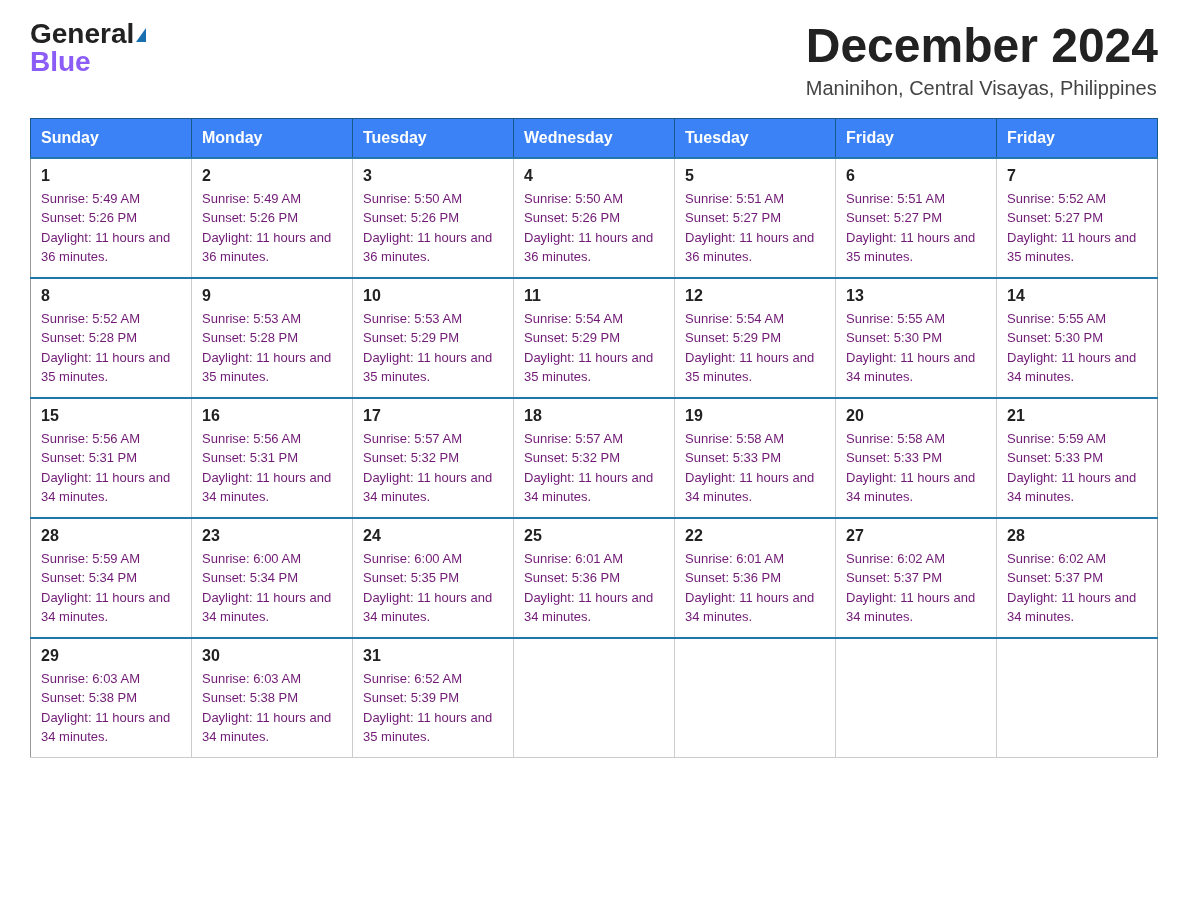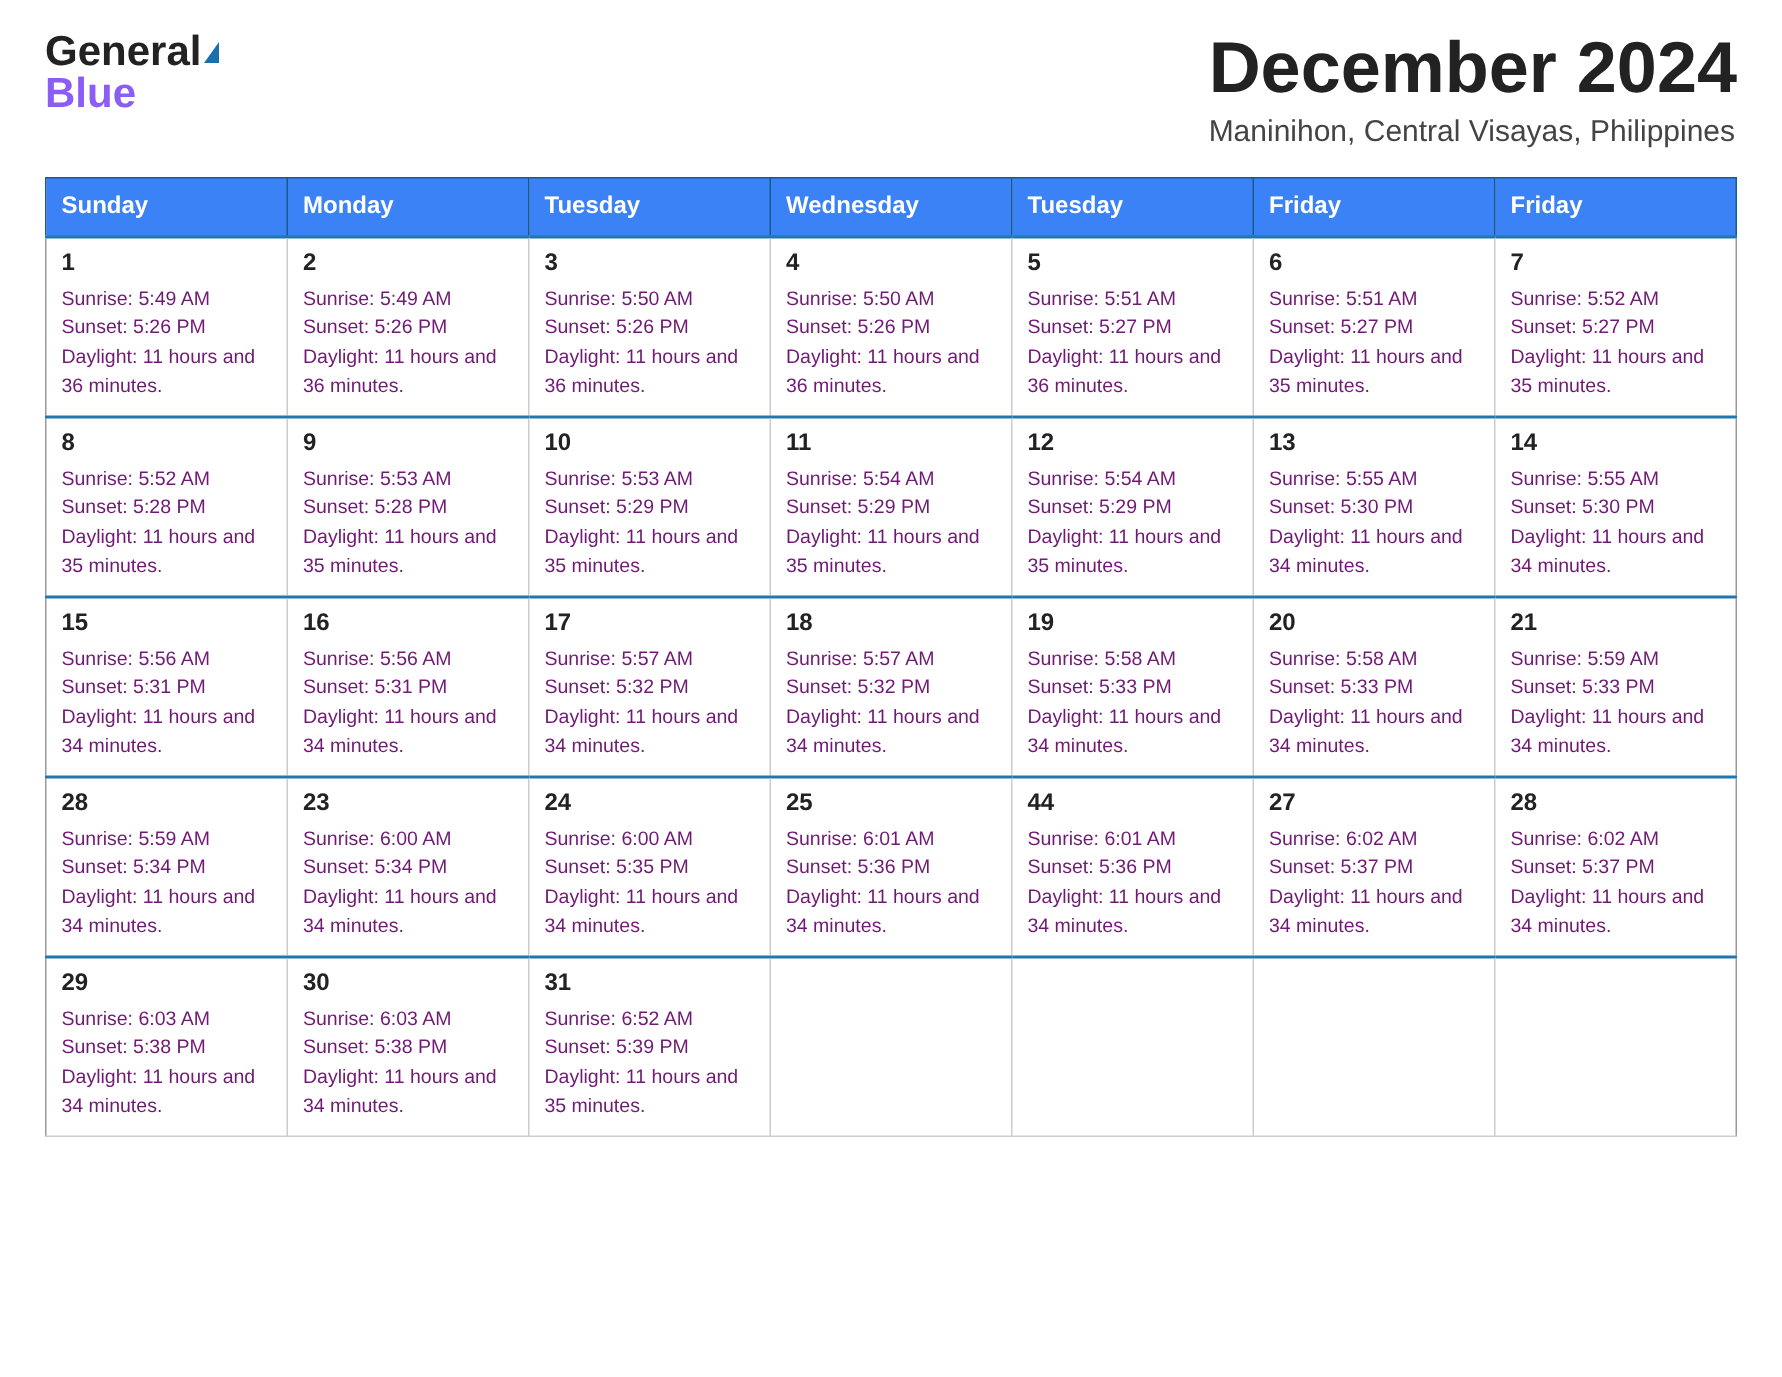--- a/index.html
+++ b/index.html
@@ -339,21 +339,21 @@
       </td>
         <td>
         <span class="day-number">25</span>
         <div class="day-info">
           <span>Sunrise: 6:01 AM</span><br>
           <span>Sunset: 5:36 PM</span><br>
           <span>Daylight: 11 hours and 34 minutes.</span>
         </div>
       </td>
         <td>
-        <span class="day-number">44</span>
+        <span class="day-number">22</span>
         <div class="day-info">
           <span>Sunrise: 6:01 AM</span><br>
           <span>Sunset: 5:36 PM</span><br>
           <span>Daylight: 11 hours and 34 minutes.</span>
         </div>
       </td>
         <td>
         <span class="day-number">27</span>
         <div class="day-info">
           <span>Sunrise: 6:02 AM</span><br>

